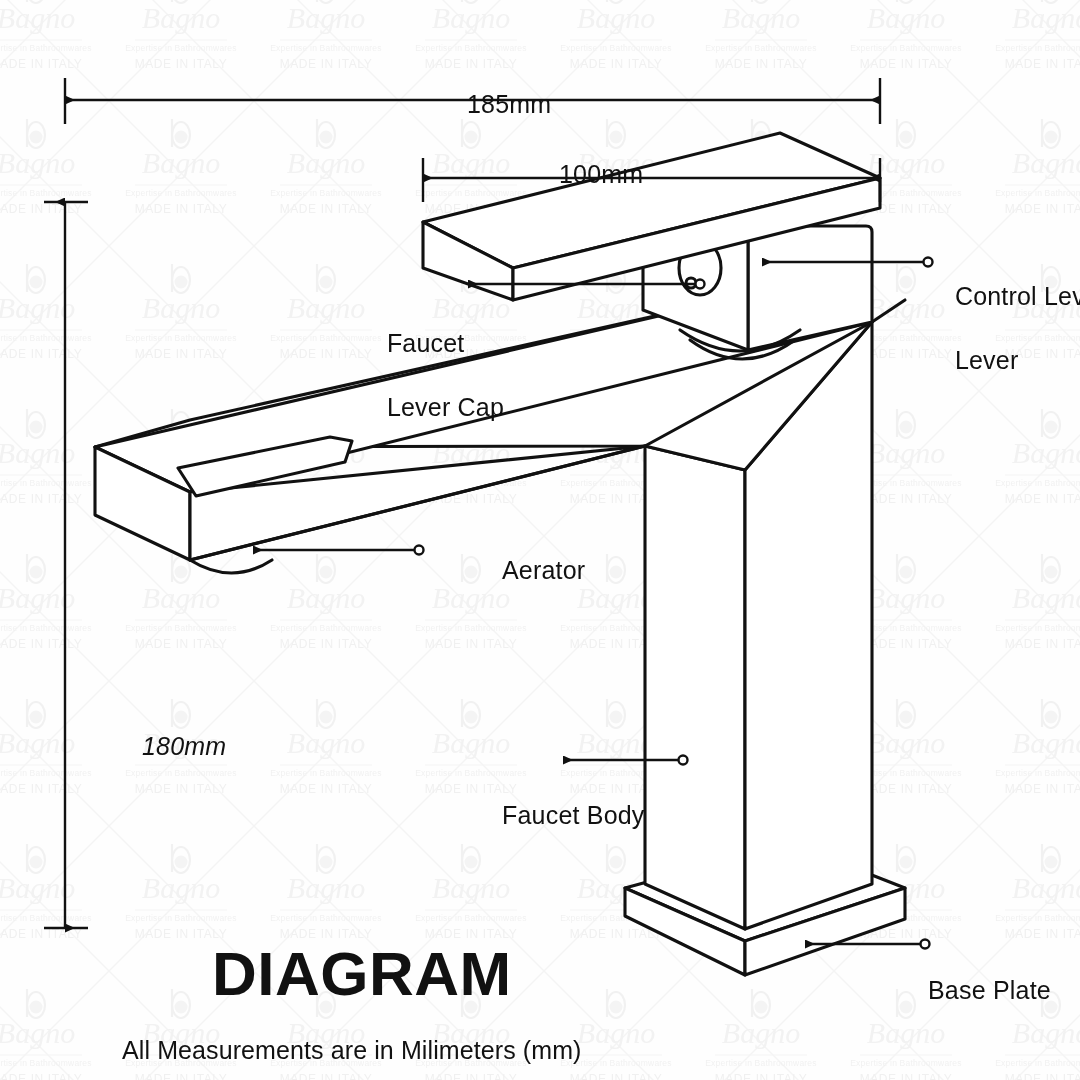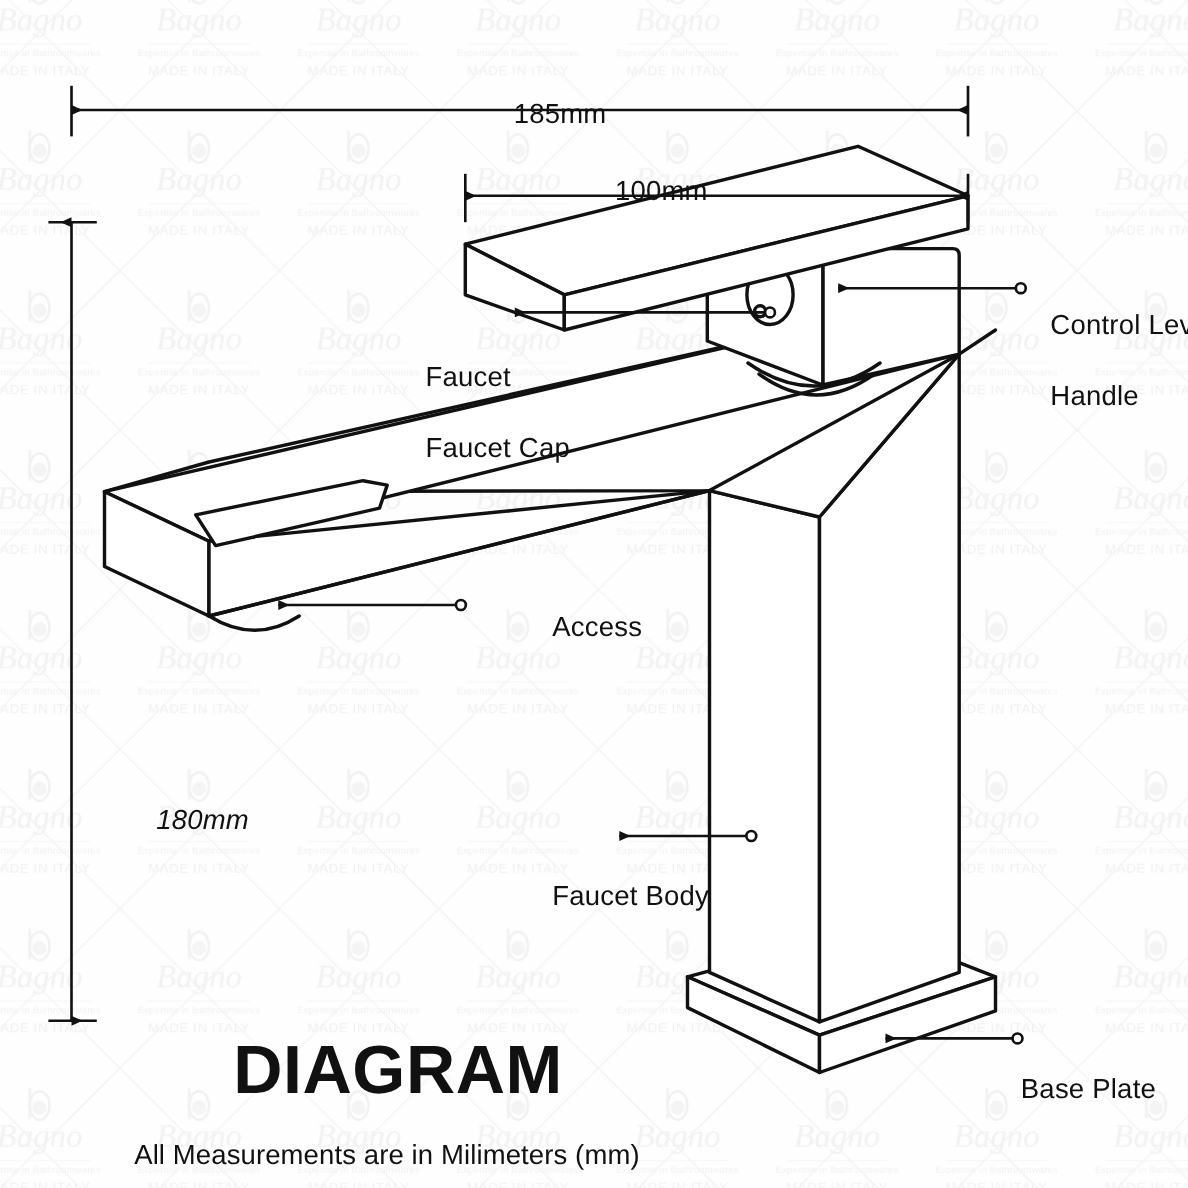--- a/index.html
+++ b/index.html
@@ -213,29 +213,29 @@
   <div id="text-layer">
 
     <div class="lbl dim-label" style="left:455px; top:72px;">185mm</div>
 
     <div class="lbl dim-label" style="left:547px; top:142px;">100mm</div>
 
     <div class="lbl dim-label" style="left:130px; top:714px;font-style:italic;">180mm</div>
 
     <div class="lbl part-label" style="left:900px; top:232px;">
       <span>Control Lever</span><br>
-      <span>Handle</span>
+      <span>Lever</span>
     </div>
 
     <div class="lbl part-label" style="left:332px; top:279px;">
       <span>Faucet</span><br>
-      <span>Faucet Cap</span>
+      <span>Lever Cap</span>
     </div>
 
-    <div class="lbl part-label" style="left:490px; top:538px;">Access</div>
+    <div class="lbl part-label" style="left:490px; top:538px;">Aerator</div>
 
     <div class="lbl part-label" style="left:490px; top:783px;">Faucet Body</div>
 
     <div class="lbl part-label" style="left:916px; top:958px;">Base Plate</div>
 
     <div class="lbl note-label" style="left:110px; top:1018px;">All Measurements are in Milimeters (mm)</div>
 
     <div class="lbl title-label" style="left:200px; top:918px;">DIAGRAM</div>
   </div>
 </div>

